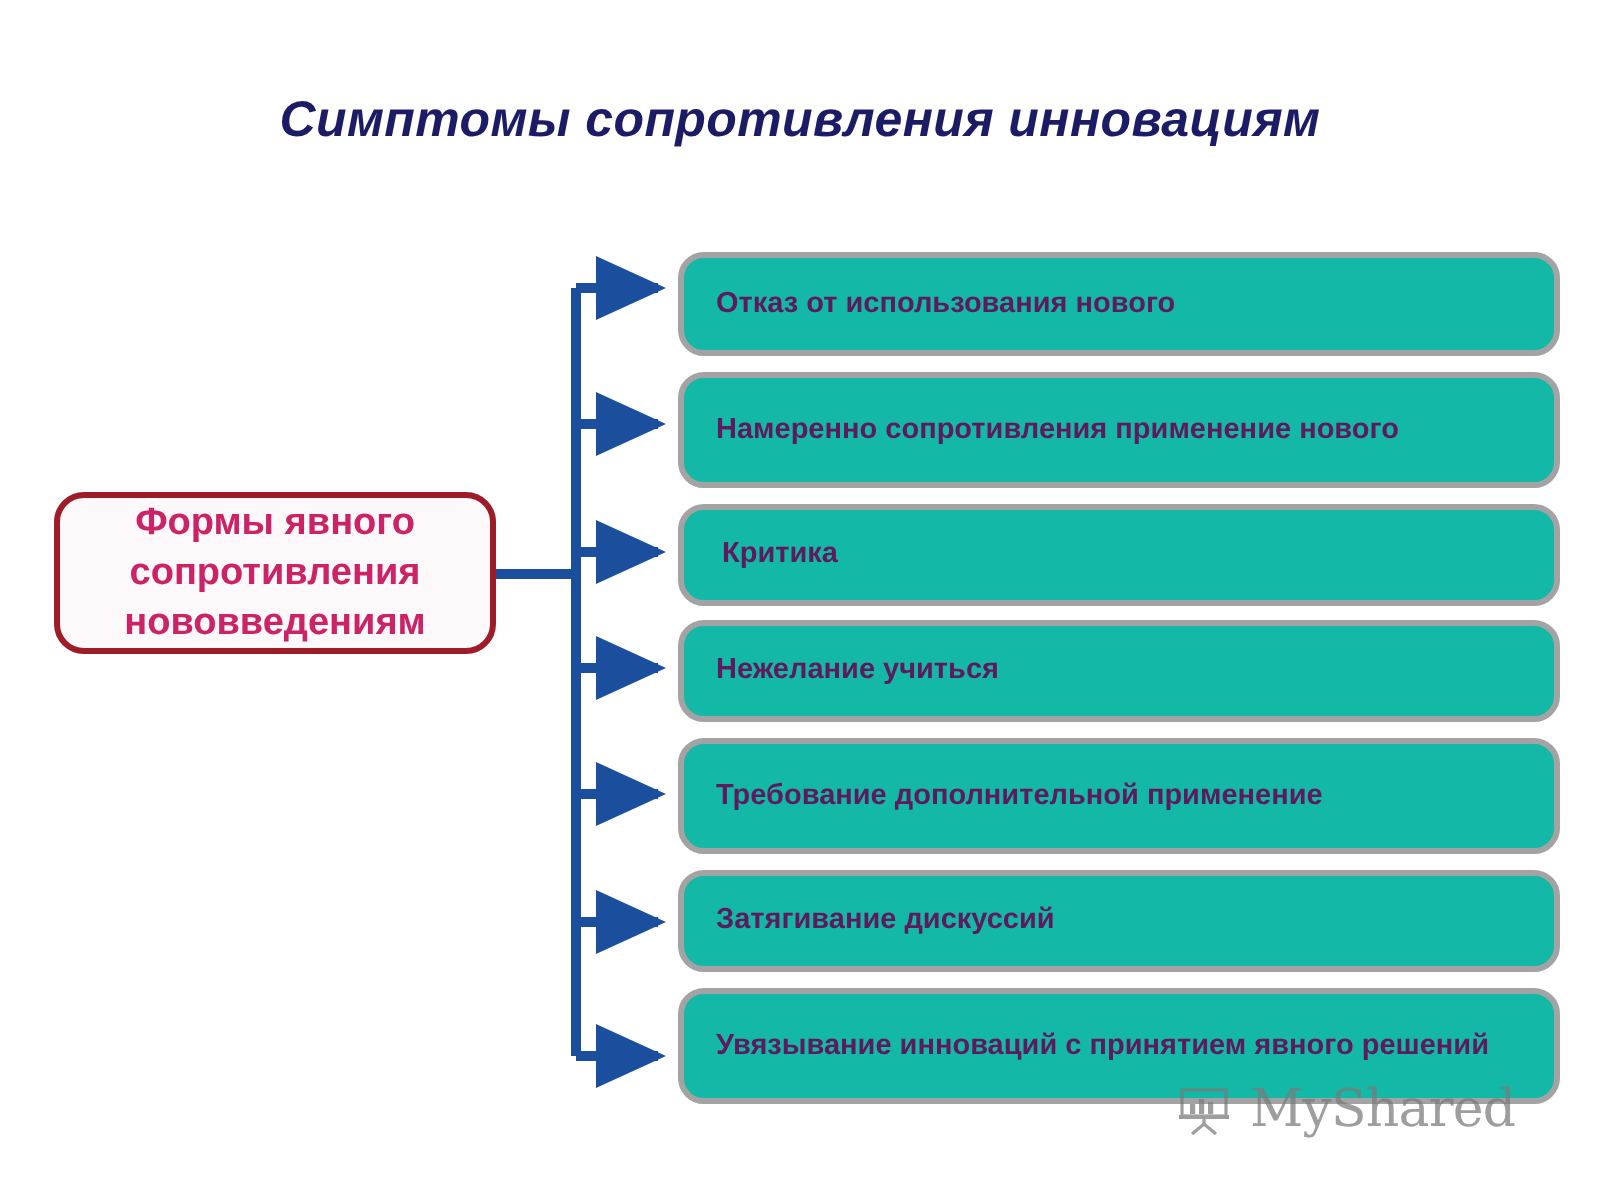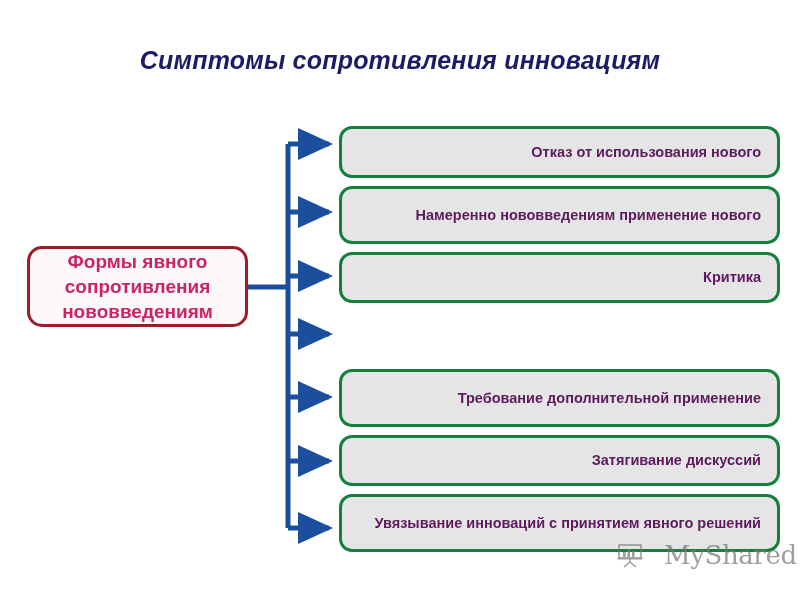--- a/index.html
+++ b/index.html
@@ -66,42 +66,42 @@
     height: 600px;
     pointer-events: none;
   }
 
   
   .item-box {
     position: absolute;
     left: 339px;
     width: 441px;
     box-sizing: border-box;
-    border: 3px solid #15803d;
+    border: 3px solid #a3a3a3;
     border-radius: 13px;
-    background: #e5e5e5;
+    background: #14b8a6;
     display: flex;
     align-items: center;
-    justify-content: flex-end;
+    justify-content: flex-start;
     text-align: center;
     font-size: 14.5px;
     font-weight: bold;
     color: #5e1a5e;
     line-height: 1.3;
     padding: 0 16px;
   }
 
   
   .watermark {
     position: absolute;
-    left: 616px;
+    left: 588px;
     top: 540px;
     display: flex;
     align-items: center;
-    gap: 20px;
+    gap: 9px;
     opacity: 0.72;
   }
   .watermark-text {
     font-size: 26px;
     color: #7a7a7a;
     font-weight: normal;
     letter-spacing: -0.4px;
     font-family: "DejaVu Serif", serif;
   }
 </style>
@@ -134,27 +134,30 @@
     <line x1="288" y1="397" x2="329" y2="397" stroke="#1b4f9e" stroke-width="5" marker-end="url(#arrowhead)"></line>
     <line x1="288" y1="461" x2="329" y2="461" stroke="#1b4f9e" stroke-width="5" marker-end="url(#arrowhead)"></line>
     <line x1="288" y1="528" x2="329" y2="528" stroke="#1b4f9e" stroke-width="5" marker-end="url(#arrowhead)"></line>
   </svg>
 
   <div class="item-box" style="top:126px; height:52px;">
     <span>Отказ от использования нового</span>
   </div>
 
   <div class="item-box" style="top:186px; height:58px;">
-    <span>Намеренно нововведениям применение нового</span>
+    <span>Намеренно сопротивления применение нового</span>
   </div>
 
   <div class="item-box" style="top:252px; height:51px;padding-left:19px;">
     <span>Критика</span>
   </div>
 
+  <div class="item-box" style="top:310px; height:51px;">
+    <span>Нежелание учиться</span>
+  </div>
 
   <div class="item-box" style="top:369px; height:58px;">
     <span>Требование дополнительной применение</span>
   </div>
 
   <div class="item-box" style="top:435px; height:51px;">
     <span>Затягивание дискуссий</span>
   </div>
 
   <div class="item-box" style="top:494px; height:58px;">

